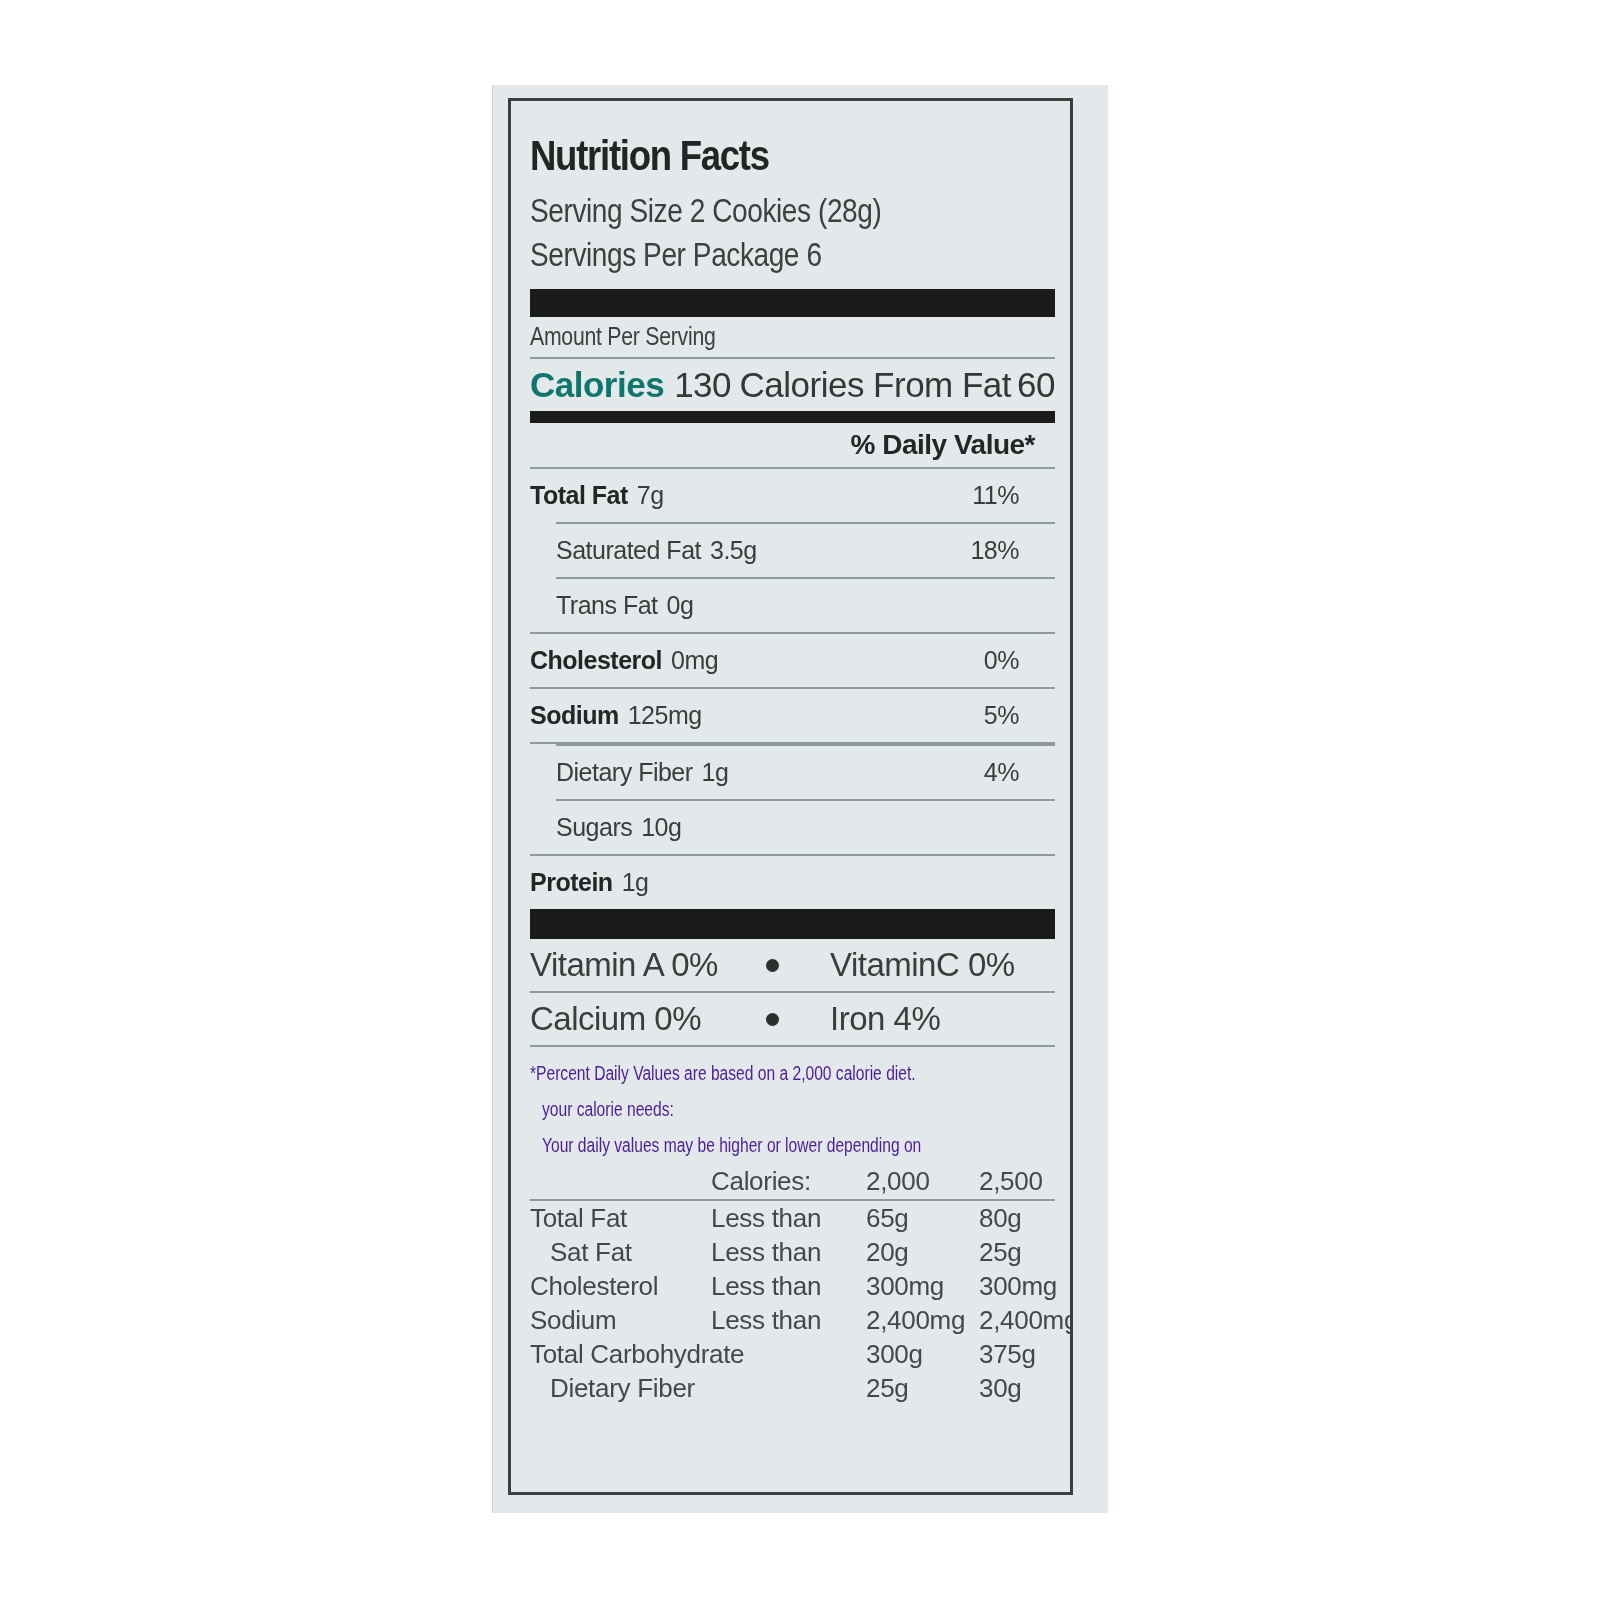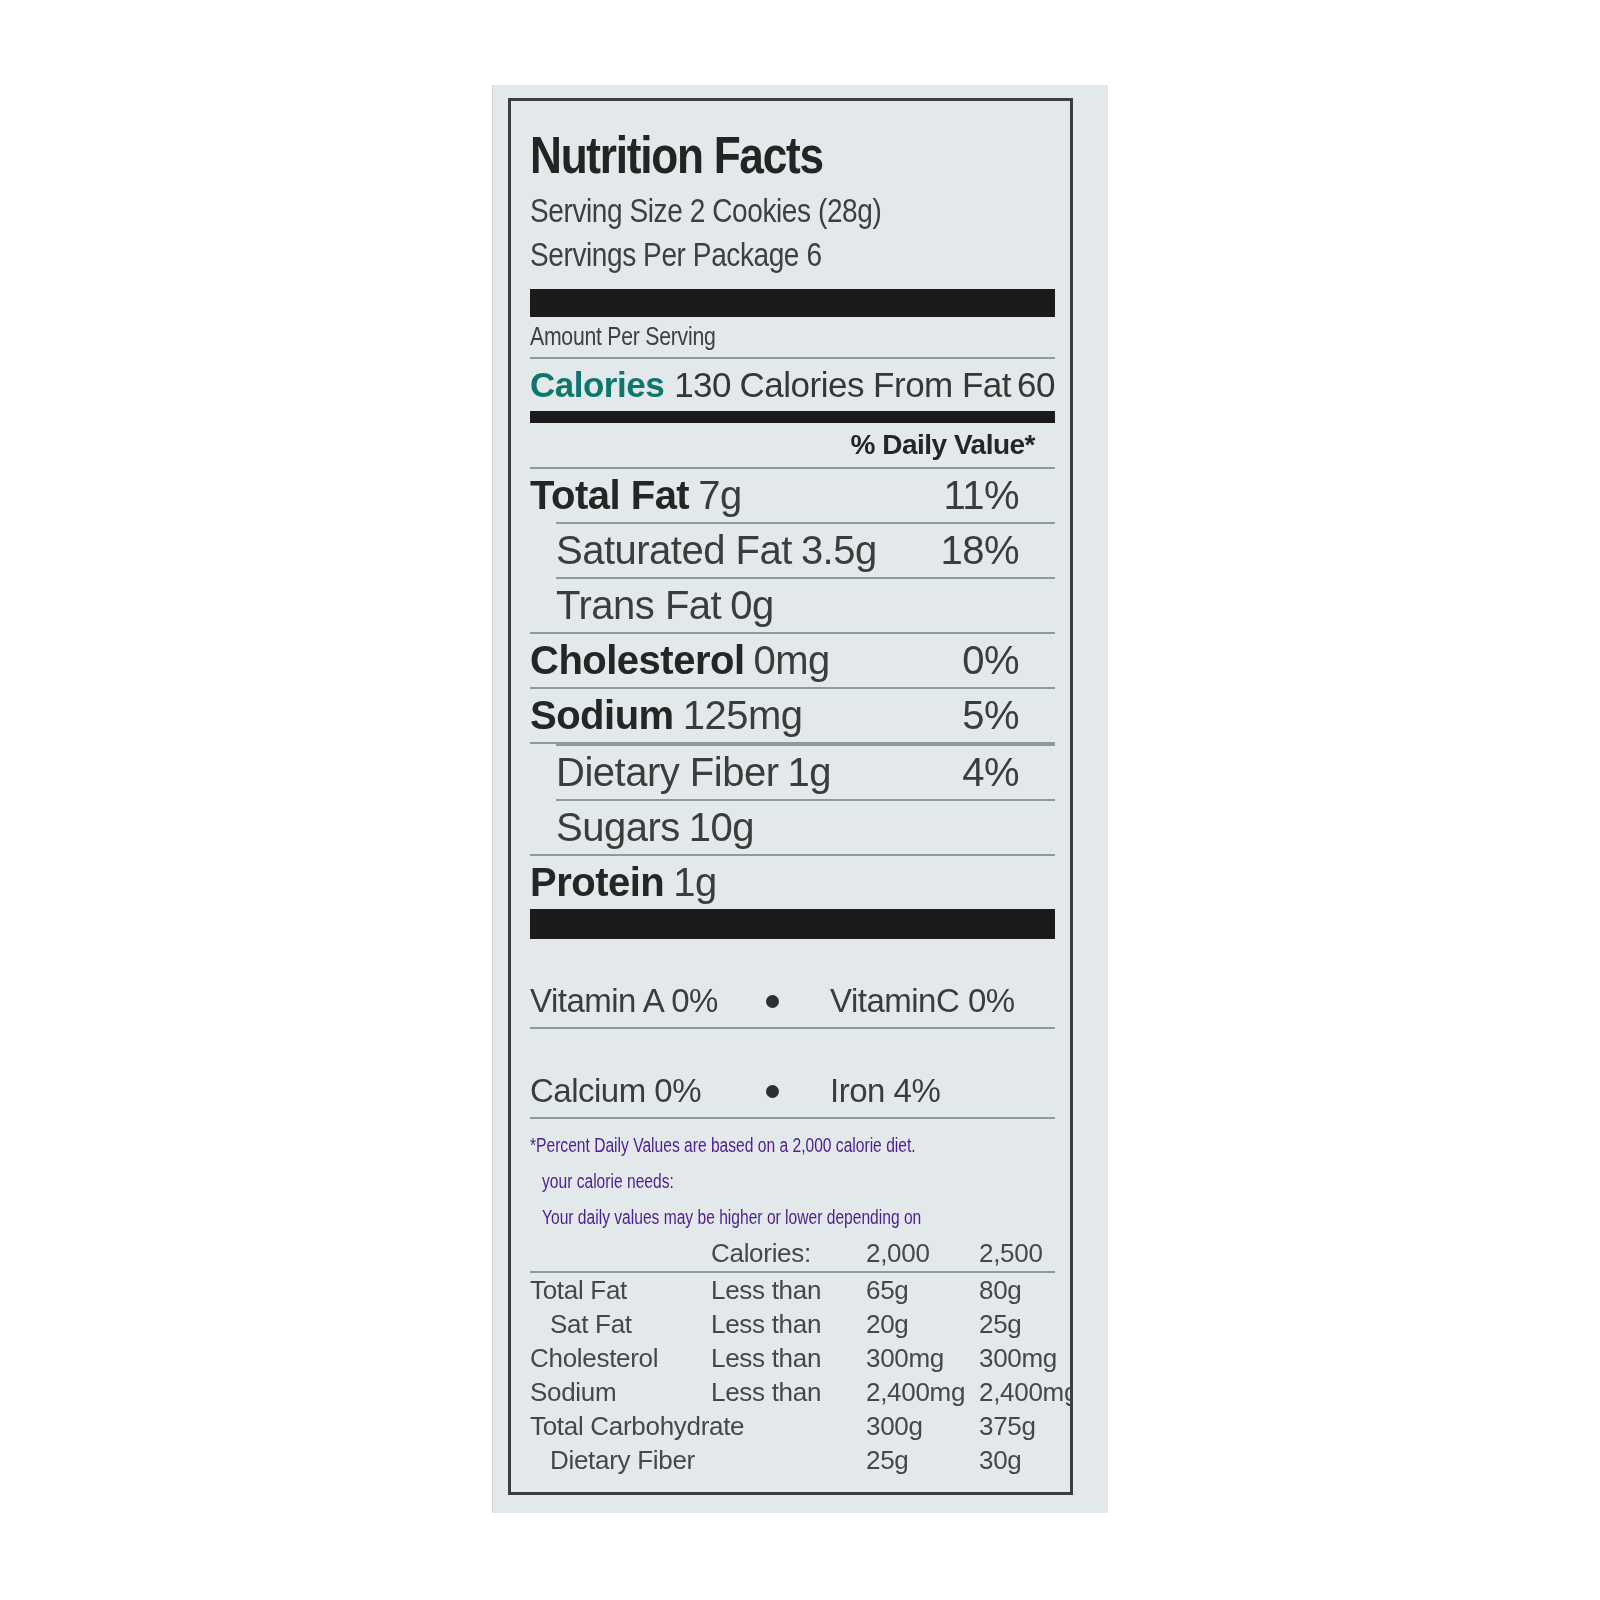--- a/index.html
+++ b/index.html
@@ -22,21 +22,21 @@
     width:565px;height:1397px;
     border:3px solid #3c3e3d;
     box-sizing:border-box;
     padding:8px 15px 0 19px;
     overflow:hidden;
   }
   .cx{display:inline-block;transform:scaleX(.85);transform-origin:0 50%;white-space:nowrap;}
   .cx78{display:inline-block;transform:scaleX(.78);transform-origin:0 50%;white-space:nowrap;}
   .title{
     margin-top:12px;
-    font-size:52px;font-weight:bold;color:#232524;
+    font-size:43px;font-weight:bold;color:#232524;
     letter-spacing:-1.5px;line-height:68px;
   }
   .servline{
     font-size:33px;color:#3c403f;line-height:44px;letter-spacing:-.5px;
   }
   .bar{background:#1b1b1b;width:100%;}
   .bar.b1{height:28px;margin-top:12px;}
   .bar.b2{height:12px;}
   .bar.b3{height:30px;}
   .aps{margin-top:4px;font-size:25px;color:#3c403f;line-height:30px;letter-spacing:-.3px;}
@@ -50,29 +50,29 @@
   .calrow .b{font-weight:bold;color:#0f766e;}
   .calrow .val{margin-left:10px;}
   .calrow .fatval{margin-left:6px;}
   .right-group{display:flex;align-items:center;}
   .dvh{
     height:44px;display:flex;align-items:center;justify-content:flex-end;
     padding-right:20px;font-size:28px;font-weight:bold;color:#242625;letter-spacing:-.5px;
   }
   .nrow{
     height:53px;display:flex;align-items:center;justify-content:space-between;
-    font-size:40px;color:#3a3d3c;letter-spacing:-.5px;padding-right:36px;
+    font-size:25px;color:#3a3d3c;letter-spacing:-.5px;padding-right:36px;
   }
   .nrow .lab{white-space:nowrap;}
   .nrow .b{font-weight:bold;color:#242625;}
   .nrow.ind{padding-left:26px;}
   .nrow .amt{margin-left:9px;}
   .vrow{
     height:52px;display:grid;grid-template-columns:210px 64px 1fr;align-items:center;
-    font-size:33px;color:#3a3d3c;letter-spacing:-.5px;margin-top:36px;
+    font-size:33px;color:#3a3d3c;letter-spacing:-.5px;
   }
   .vrow .dotcell{display:flex;justify-content:center;align-items:center;}
   .dot{width:13px;height:13px;border-radius:50%;background:#2d2f2e;}
   .vrow .rcell{padding-left:26px;}
   .footnote{margin-top:8px;font-size:20px;color:#4c1d95;line-height:36px;}
   .footnote .l2{padding-left:12px;}
   .trow{
     display:grid;grid-template-columns:181px 155px 113px 1fr;align-items:center;
     height:34px;font-size:26px;color:#44484a;letter-spacing:-.3px;
   }

